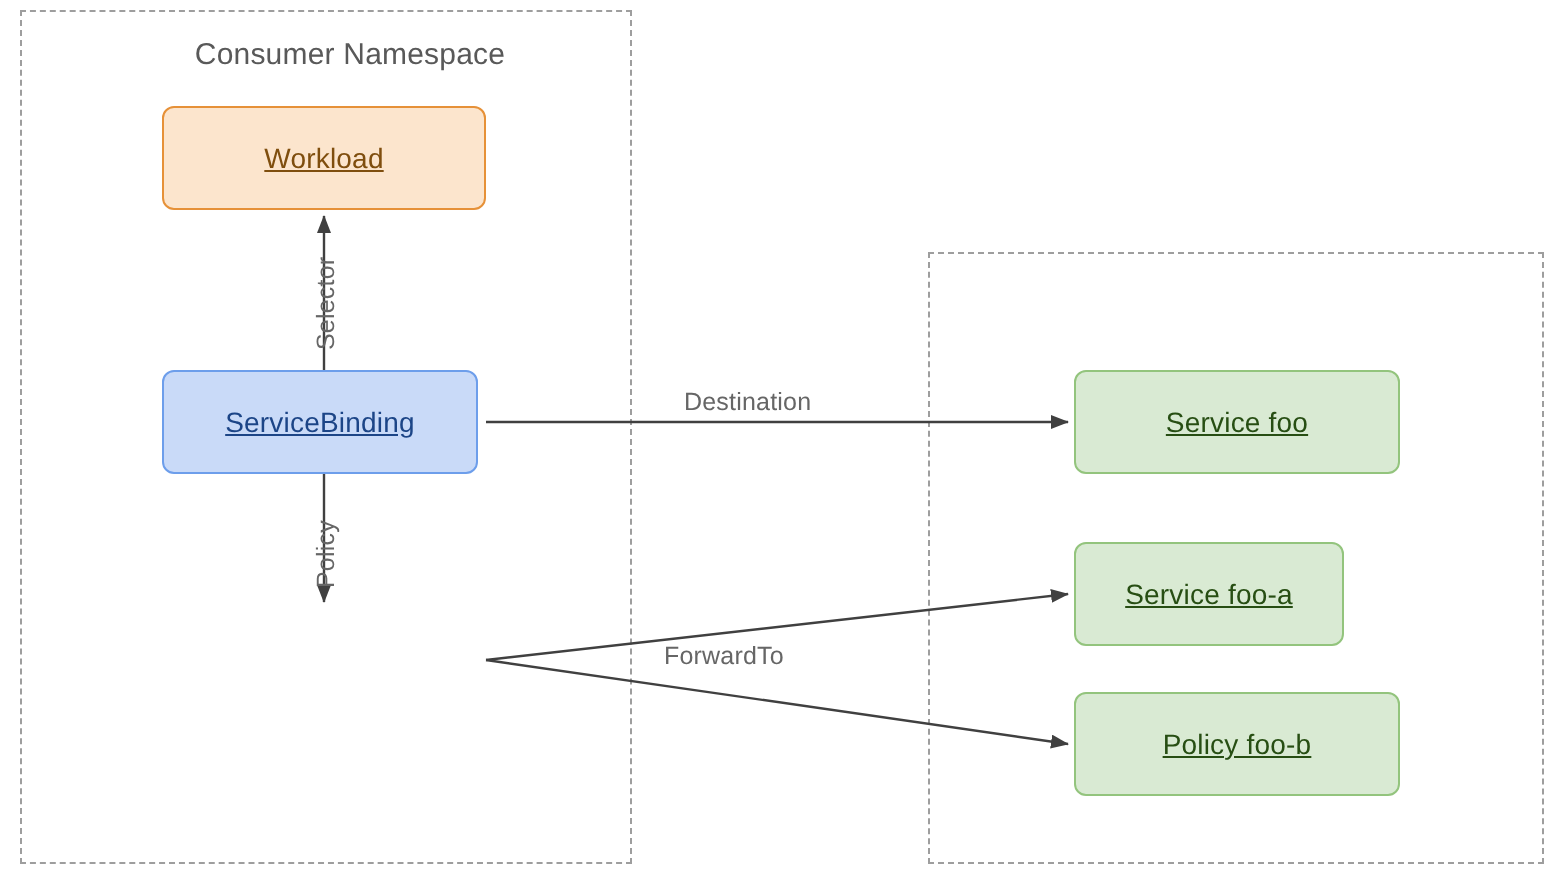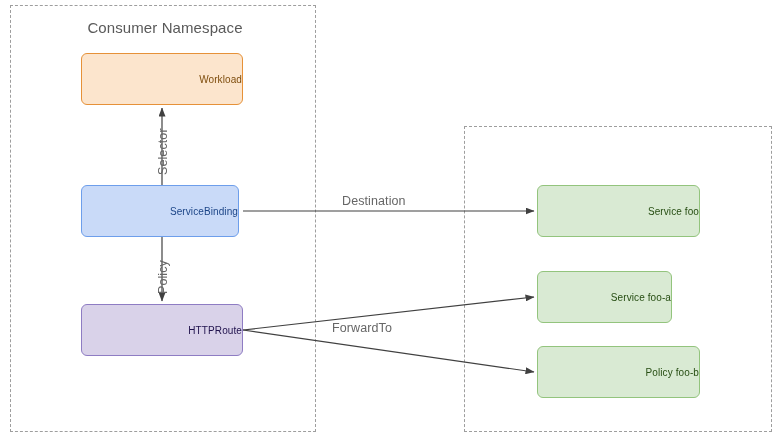--- a/index.html
+++ b/index.html
@@ -34,24 +34,25 @@
 
   
   .node {
     position: absolute;
     box-sizing: border-box;
     border-radius: 6px;
     border-width: 1px;
     border-style: solid;
     display: flex;
     align-items: center;
-    justify-content: flex-end;
-    font-size: 10px;
+    justify-content: center;
+    font-size: 14px;
     letter-spacing: 0.1px;
     white-space: nowrap;
+    text-decoration: underline;
   }
 
   
   #edges {
     position: absolute;
     left: 0;
     top: 0;
     width: 781px;
     height: 441px;
     pointer-events: none;
@@ -72,21 +73,21 @@
     padding: 0;
     background: transparent;
   }
 </style>
 </head>
 <body>
 
 <div id="canvas">
 
   <div class="ns" style="left:10px; top:5px; width:306px; height:427px;"></div>
-  <div class="ns-title" style="left:12px; top:19px; width:306px;">Consumer Namespace</div>
+  <div class="ns-title" style="left:22px; top:19px; width:306px;">Consumer Namespace</div>
 
   <div class="ns" style="left:464px; top:126px; width:308px; height:306px;"></div>
 
   <svg id="edges" viewBox="0 0 781 441" width="781" height="441">
     <defs>
       <marker id="arrowhead" markerWidth="9" markerHeight="7" refX="8.5" refY="3.5" orient="auto" markerUnits="userSpaceOnUse">
         <path d="M0,0 L9,3.5 L0,7 z" fill="#404040"></path>
       </marker>
     </defs>
 
@@ -104,24 +105,20 @@
   <div class="node" style="left:81px; top:53px; width:162px; height:52px;
               background:#fce5cd; border-color:#e69138; color:#7f4e0e;">
     <span>Workload</span>
   </div>
 
   <div class="node" style="left:81px; top:185px; width:158px; height:52px;
               background:#c9daf8; border-color:#6d9eeb; color:#1c4587;">
     <span>ServiceBinding</span>
   </div>
 
-  <div class="node" style="left:81px; top:304px; width:162px; height:52px;
-              background:#d9d2e9; border-color:#8e7cc3; color:#20124d;">
-    <span>HTTPRoute</span>
-  </div>
 
   <div class="node" style="left:537px; top:185px; width:163px; height:52px;
               background:#d9ead3; border-color:#93c47d; color:#274e13;">
     <span>Service foo</span>
   </div>
 
   <div class="node" style="left:537px; top:271px; width:135px; height:52px;
               background:#d9ead3; border-color:#93c47d; color:#274e13;">
     <span>Service foo-a</span>
   </div>

